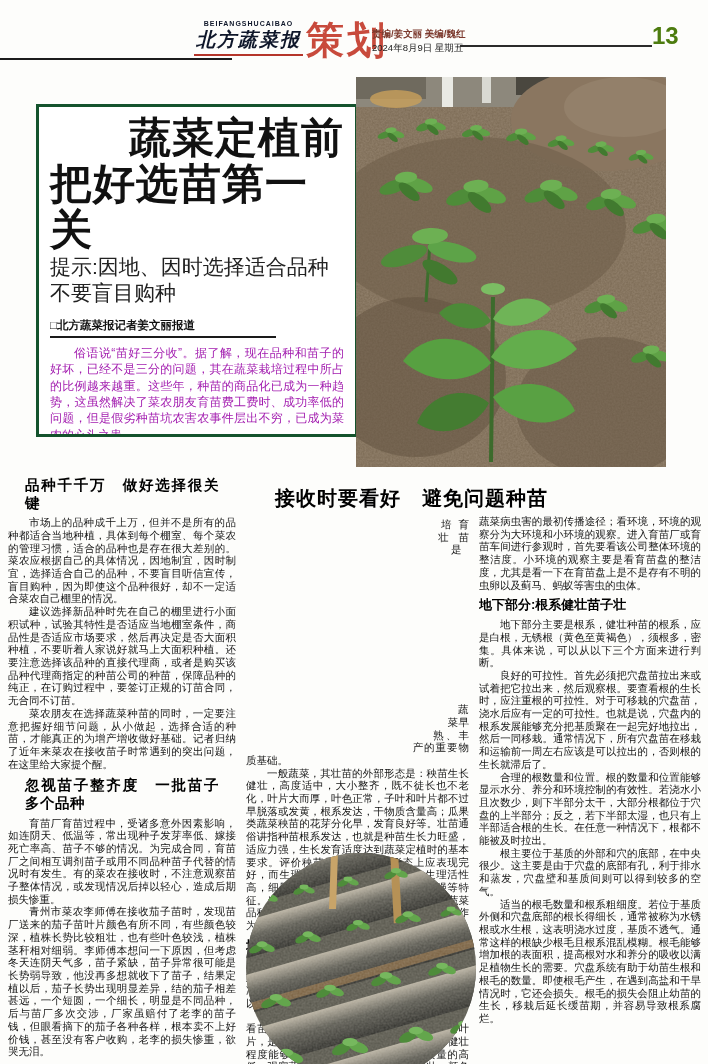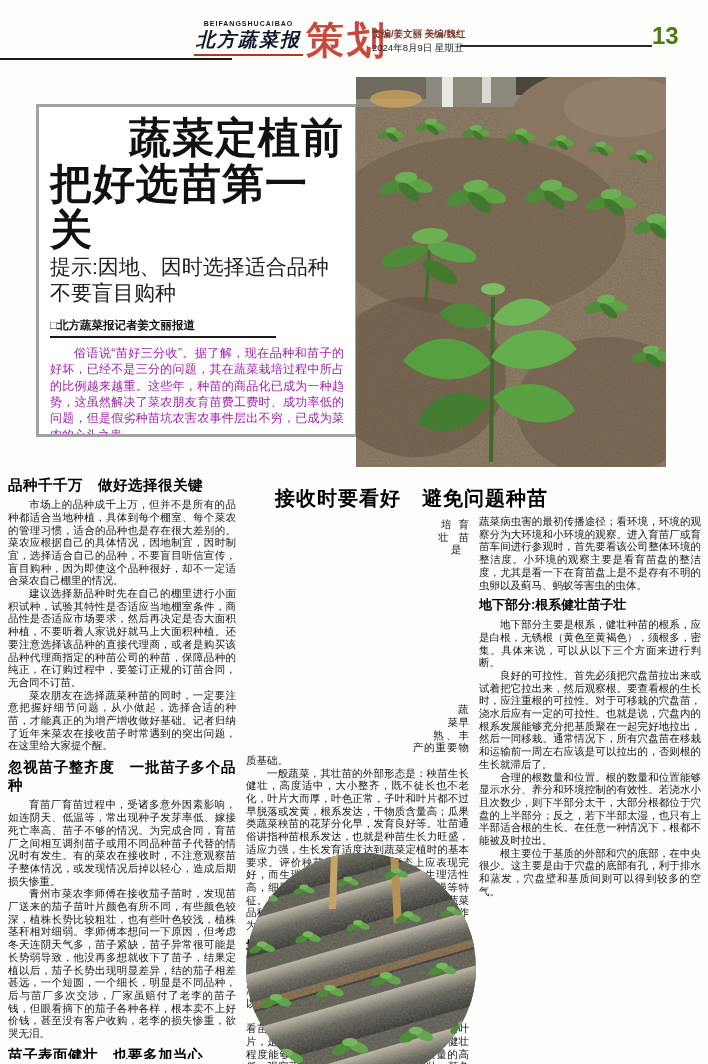--- a/index.html
+++ b/index.html
@@ -17,21 +17,21 @@
              border-bottom:2px solid #b5352a; padding:0 2px 1px; }
   .section-badge { position:absolute; left:306px; top:20px; font-size:38px; font-weight:900;
                    color:#c84a3c; letter-spacing:3px; line-height:1.1; }
   .editors { position:absolute; left:372px; top:27px; font-size:9.5px; line-height:14px; white-space:nowrap; }
   .editors-names { color:#7c3a2e; font-weight:bold; }
   .editors-date  { color:#222; font-weight:normal; }
   .page-num { position:absolute; left:652px; top:22px; font-size:24px; font-weight:800; color:#4d7c0f; }
 
   
   .lead-box { position:absolute; left:36px; top:104px; width:322px; height:333px;
-              border:3px solid #a3a3a3; background:#fff; padding:8px 11px 0 11px; overflow:hidden; }
+              border:3px solid #14532d; background:#fff; padding:8px 11px 0 11px; overflow:hidden; }
   .hl { font-weight:800; color:#111; line-height:1.1; letter-spacing:1px; }
   .hl1 { font-size:42px; text-align:right; }
   .hl2 { font-size:42px; text-align:left; }
   .sub { font-size:21px; font-weight:400; color:#222; text-align:left; line-height:1.25; }
   .byline { display:inline-block; margin-top:12px; font-size:11.5px; font-weight:bold;
             color:#111; width:226px; border-bottom:2px solid #1a1a1a; padding-bottom:3px; }
   .lead-p { margin-top:7px; font-size:12px; line-height:16.3px; text-align:justify;
             text-indent:2em; color:#a21caf; }
 
   
@@ -41,21 +41,21 @@
 
   
   .col { position:absolute; font-size:10.5px; line-height:12.7px; text-align:justify;
          color:#141414; overflow:hidden; }
   .col p { text-indent:2em; margin:0; }
   .col p.noindent { text-indent:0; }
   .col1 { left:8px;  top:476px; width:228px; height:583px; }
   .col2 { left:246px; top:518px; width:223px; height:546px; }
   .col3 { left:479px; top:515px; width:222px; height:549px; }
   h2.sec { font-size:14.5px; font-weight:800; color:#000; line-height:1.25;
-           margin:6px 0 4px; text-indent:0; letter-spacing:0.5px; }
+           margin:6px 17px 4px; text-indent:0; letter-spacing:0.5px; }
   .col1 h2.sec:first-child { margin-top:0; }
   h3.subsec { font-size:13px; font-weight:800; color:#000; line-height:1.3;
               margin:6px 0 4px; text-indent:0; }
   .span-heading { position:absolute; left:275px; top:485px; font-size:20px; font-weight:800;
                   color:#000; letter-spacing:1px; }
   .circle-spacer { float:left; width:223px; height:212px; margin-top:334px;
                    shape-outside:circle(119px at 115px 116px); }
 </style>
 </head>
 <body>
@@ -173,20 +173,21 @@
     <p>地上部分有子叶、茎秆、生长点、叶片等。看苗子的子叶。子叶是从种子萌发时形成的叶片，是判断幼苗的关键标准，子叶的有无和健壮程度能够充分反映幼苗的生长状态和质量的高低；观察蔬菜幼苗叶片的颜色，茎秆粗壮，颜色深绿，处于幼苗生长的最佳状态，是我们肉眼能够观察到的最为直观的标准；观察叶片的“干净度”。“干净度”即是叶片上有无病斑、药害斑及虫卵。苗期叶片上的病斑及虫卵等往往会成为蔬菜生长期病虫害发生的重要来源。所以，要严格重视叶片“干净度”的观察。从小做起，切断</p>
   </div>
 
   <div class="col col3">
     <p class="noindent">蔬菜病虫害的最初传播途径；看环境，环境的观察分为大环境和小环境的观察。进入育苗厂或育苗车间进行参观时，首先要看该公司整体环境的整洁度。小环境的观察主要是看育苗盘的整洁度，尤其是看一下在育苗盘上是不是存有不明的虫卵以及蓟马、蚂蚁等害虫的虫体。</p>
     <h3 class="subsec">地下部分:根系健壮苗子壮</h3>
     <p>地下部分主要是根系，健壮种苗的根系，应是白根，无锈根（黄色至黄褐色），须根多，密集。具体来说，可以从以下三个方面来进行判断。</p>
     <p>良好的可拉性。首先必须把穴盘苗拉出来或试着把它拉出来，然后观察根。要查看根的生长时，应注重根的可拉性。对于可移栽的穴盘苗，浇水后应有一定的可拉性。也就是说，穴盘内的根系发展能够充分把基质聚在一起完好地拉出，然后一同移栽。通常情况下，所有穴盘苗在移栽和运输前一周左右应该是可以拉出的，否则根的生长就滞后了。</p>
     <p>合理的根数量和位置。根的数量和位置能够显示水分、养分和环境控制的有效性。若浇水小且次数少，则下半部分太干，大部分根都位于穴盘的上半部分；反之，若下半部太湿，也只有上半部适合根的生长。在任意一种情况下，根都不能被及时拉出。</p>
     <p>根主要位于基质的外部和穴的底部，在中央很少。这主要是由于穴盘的底部有孔，利于排水和蒸发，穴盘壁和基质间则可以得到较多的空气。</p>
+    <p>适当的根毛数量和根系粗细度。若位于基质外侧和穴盘底部的根长得细长，通常被称为水锈根或水生根，这表明浇水过度，基质不透气。通常这样的根缺少根毛且根系混乱模糊。根毛能够增加根的表面积，提高根对水和养分的吸收以满足植物生长的需要。穴盘系统有助于幼苗生根和根毛的数量。即使根毛产生，在遇到高盐和干旱情况时，它还会损失。根毛的损失会阻止幼苗的生长，移栽后延长缓苗期，并容易导致根系腐烂。</p>
   </div>
 
   <div class="circle-photo">
     <svg width="230" height="230" viewBox="0 0 230 230" xmlns="http://www.w3.org/2000/svg">
       <defs>
         <linearGradient id="mulch" x1="0" y1="0" x2="0" y2="1">
           <stop offset="0" stop-color="#b9b2a2"></stop>
           <stop offset="0.45" stop-color="#5b5a52"></stop>
           <stop offset="1" stop-color="#2d2d29"></stop>
         </linearGradient>

